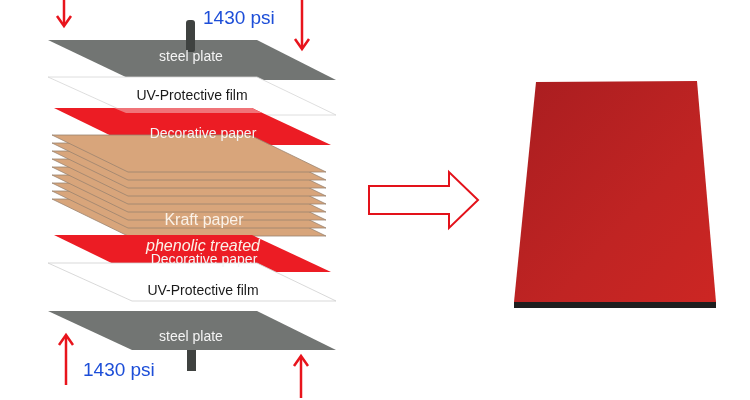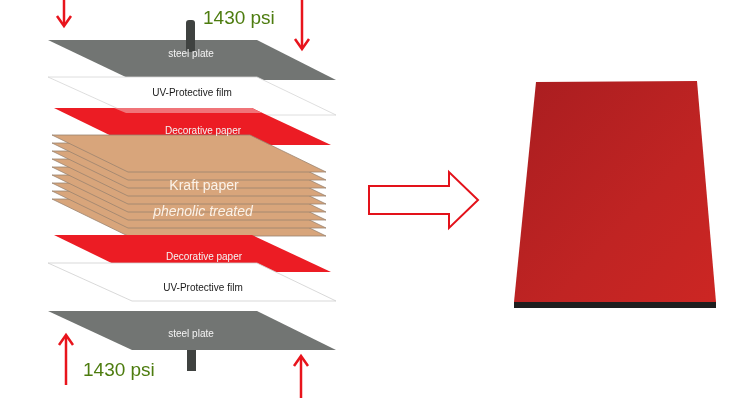--- a/index.html
+++ b/index.html
@@ -1,22 +1,22 @@
 <!DOCTYPE html>
 <html><head>
   <meta charset="utf-8">
   <style>
     html, body { margin: 0; padding: 0; background: #ffffff; }
     body { width: 750px; height: 400px; position: relative; overflow: hidden; font-family: "Liberation Sans", sans-serif; }
     svg.diagram { position: absolute; left: 0; top: 0; }
-    .lbl { position: absolute; font-family: "Liberation Sans", sans-serif; font-size: 10px; white-space: nowrap; transform: translateX(-50%); }
+    .lbl { position: absolute; font-family: "Liberation Sans", sans-serif; font-size: 14px; white-space: nowrap; transform: translateX(-50%); }
     .lbl.white { color: #f4f4f4; }
     .lbl.dark { color: #1a1a1a; }
-    .lbl.kraft { color: #fbf2e8; font-size: 14px; }
-    .psi { position: absolute; color: #4d7c0f; font-size: 19px; font-family: "Liberation Sans", sans-serif; white-space: nowrap; }
+    .lbl.kraft { color: #fbf2e8; font-size: 16px; margin-top: 34px; }
+    .psi { position: absolute; color: #1d4ed8; font-size: 19px; font-family: "Liberation Sans", sans-serif; white-space: nowrap; }
   </style>
 </head>
 <body>
 
 <svg class="diagram" width="750" height="400" viewBox="0 0 750 400">
 
   <g>
     <line x1="64" y1="0" x2="64" y2="24" stroke="#e8141c" stroke-width="2.5"></line>
     <polyline points="57,16 64,26 71,16" fill="none" stroke="#e8141c" stroke-width="2.5"></polyline>
   </g>

